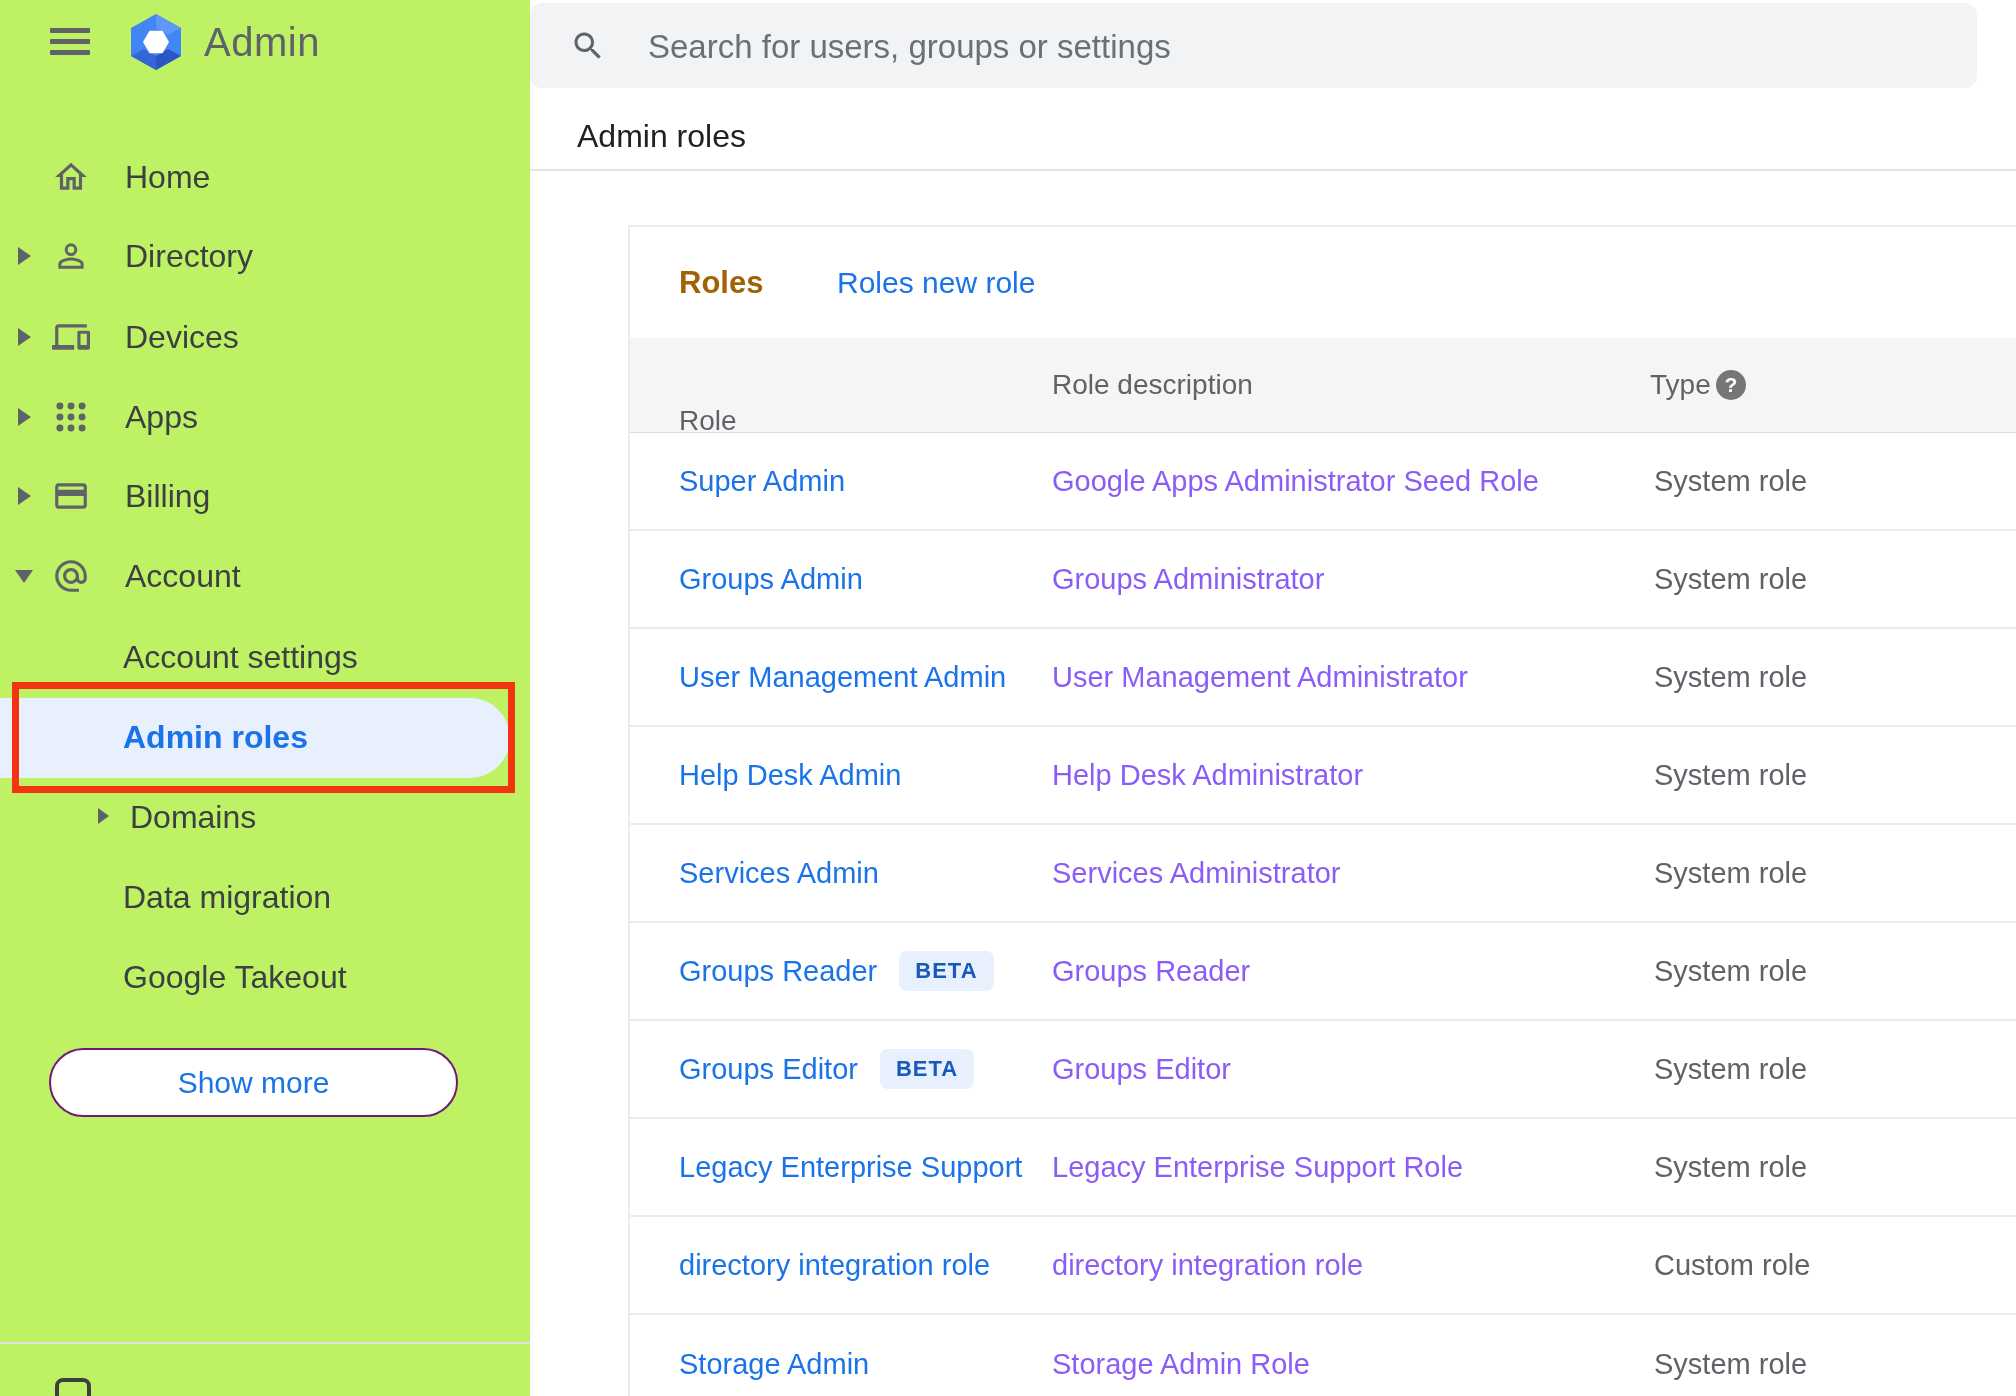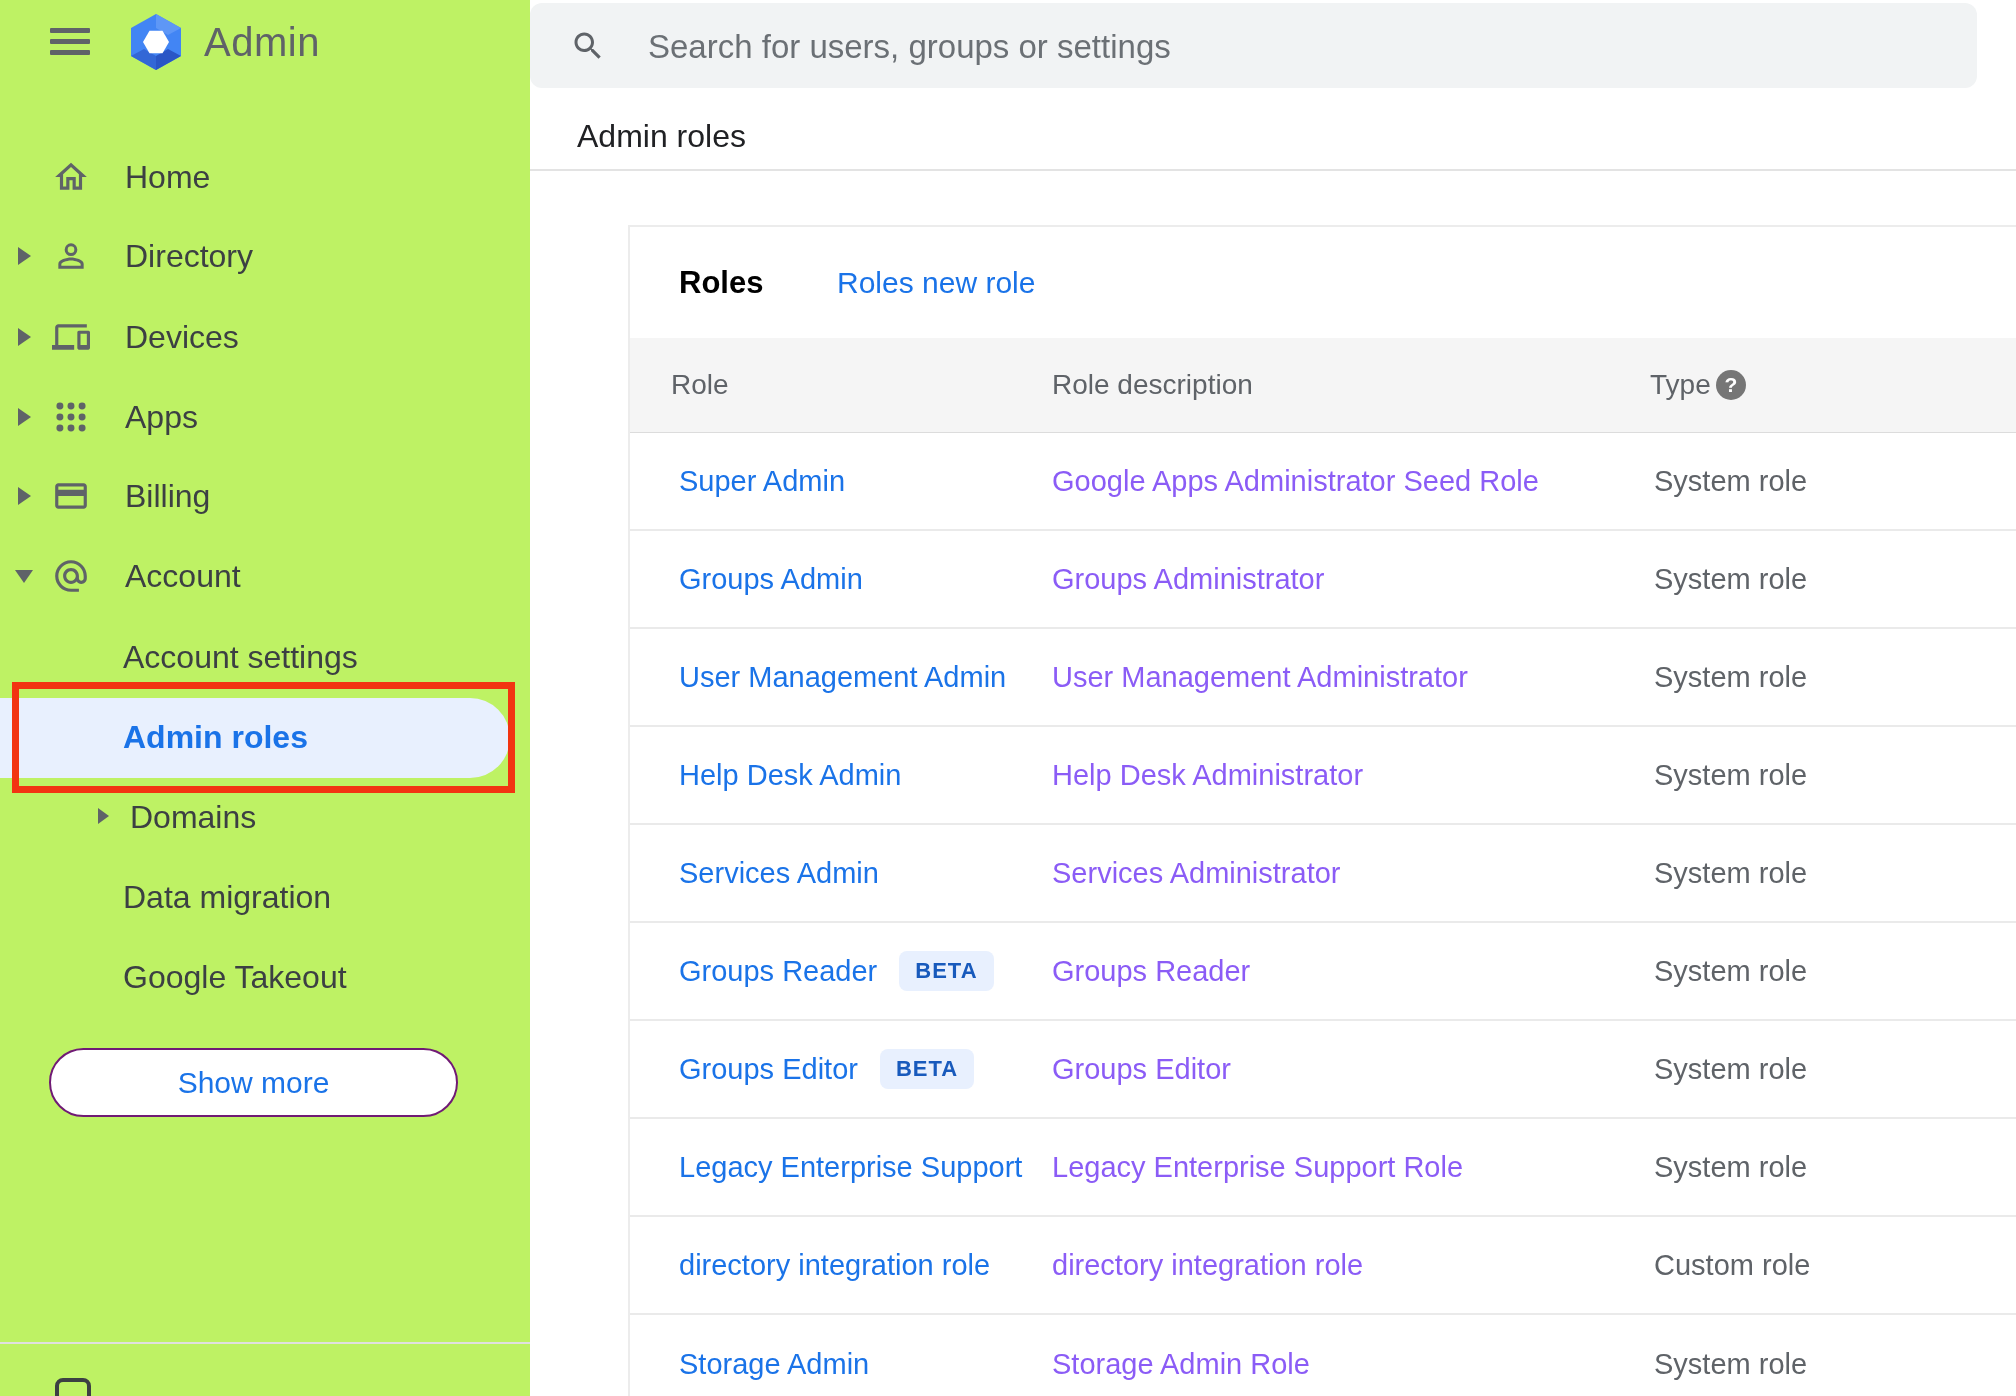--- a/index.html
+++ b/index.html
@@ -49,27 +49,27 @@
     font-size:33px;color:#3c4043;}
   .search-input::placeholder{color:#6b7075;opacity:1;}
   .breadcrumb{position:absolute;left:577px;top:118px;font-size:32px;color:#202124;}
   .top-divider{position:absolute;left:530px;top:169px;width:1486px;height:2px;background:#e3e3e3;}
 
   
   .card{position:absolute;left:628px;top:225px;width:1388px;height:1171px;
     background:#fff;border:2px solid #ececec;border-right:none;border-bottom:none;box-sizing:border-box;}
   .card-toolbar{position:absolute;left:0;top:0;width:100%;height:112px;}
   .card-title{position:absolute;left:49px;top:50%;transform:translateY(-50%);
-    font-size:31px;font-weight:bold;color:#000000;}
+    font-size:31px;font-weight:bold;color:#a16207;}
   .create-link{position:absolute;left:207px;top:50%;transform:translateY(-50%);
     font-size:30px;color:#1a73e8;cursor:pointer;white-space:nowrap;}
   .thead{position:absolute;left:0;top:111px;width:100%;height:95px;background:#f5f5f5;
     border-bottom:1px solid #dcdcdc;box-sizing:border-box;}
   .th{position:absolute;top:50%;transform:translateY(-50%);font-size:28px;color:#5f6368;white-space:nowrap;}
-  .th-role{left:41px;} .th-desc{left:422px;} .th-type{left:1020px;}
+  .th-role{left:49px;margin-top:36px;} .th-desc{left:422px;} .th-type{left:1020px;}
   .help-icon{position:absolute;left:1086px;top:50%;transform:translateY(-50%);
     width:30px;height:30px;border-radius:50%;background:#767676;color:#fff;
     display:flex;align-items:center;justify-content:center;font-size:21px;font-weight:bold;cursor:pointer;}
   .trow{position:absolute;left:0;width:1388px;height:98px;border-bottom:2px solid #eaeaea;box-sizing:border-box;}
   .td{position:absolute;top:50%;transform:translateY(-50%);font-size:29px;white-space:nowrap;}
   .td-role{left:49px;color:#1a73e8;cursor:pointer;display:flex;align-items:center;}
   .td-desc{left:422px;color:#8b5cf6;}
   .td-type{left:1024px;color:#5f6368;}
   .beta-badge{display:inline-block;margin-left:22px;background:#e8f0fe;color:#185abc;
     font-size:22px;font-weight:bold;letter-spacing:1px;padding:7px 16px;border-radius:8px;}

